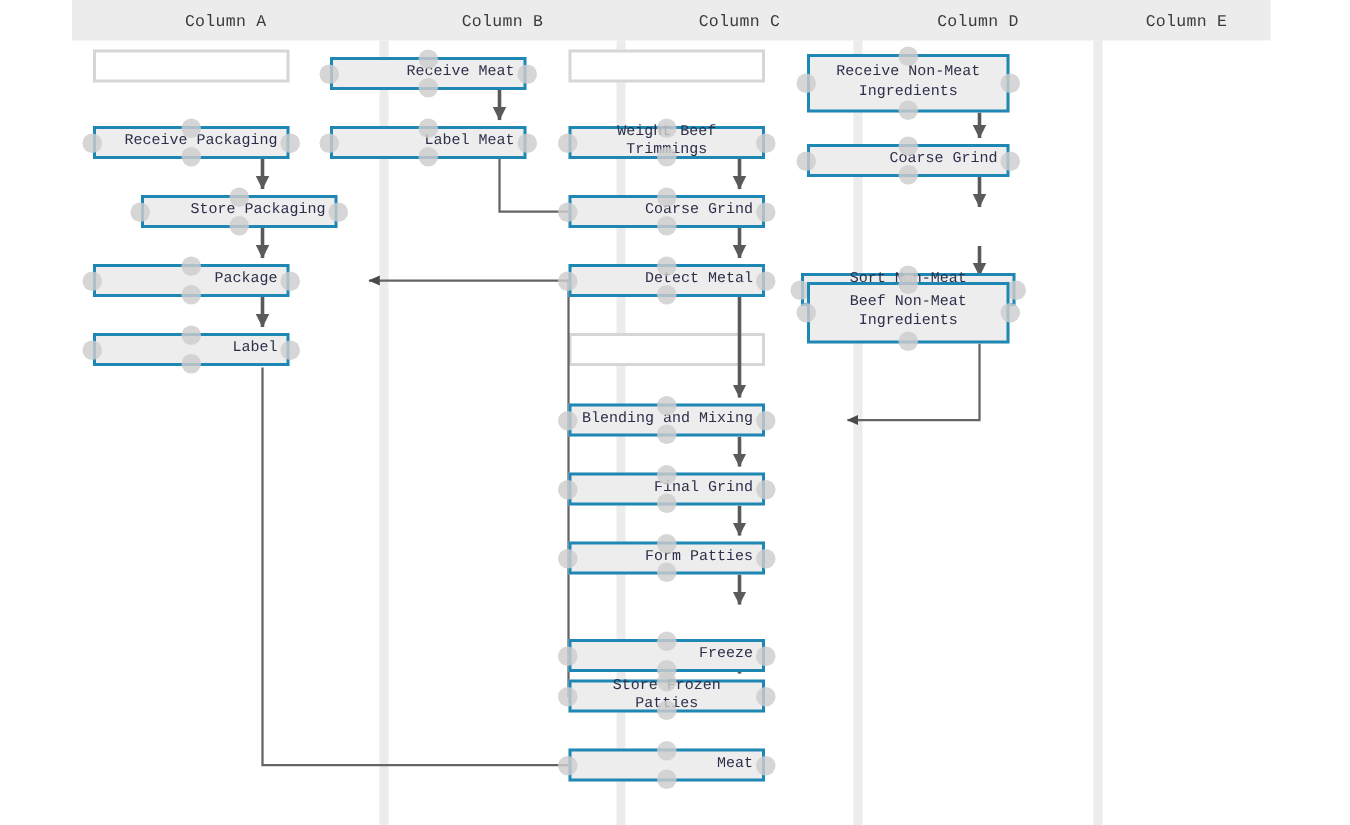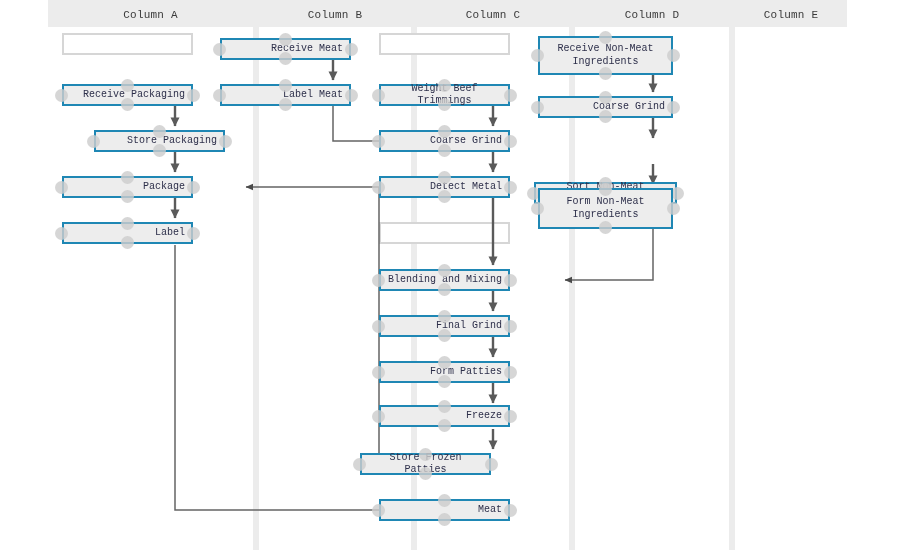--- a/index.html
+++ b/index.html
@@ -210,29 +210,29 @@
     </div>
 
     <div class="node" style="left:331px;top:361px;width:131px;height:22px;">
       <span class="lbl">Form Patties</span>
       <i class="hnd l"></i>
       <i class="hnd r"></i>
       <i class="hnd t"></i>
       <i class="hnd b"></i>
     </div>
 
-    <div class="node" style="left:331px;top:405px;width:131px;height:22px;">
+    <div class="node" style="left:331px;top:426px;width:131px;height:22px;">
       <span class="lbl">Freeze</span>
       <i class="hnd l"></i>
       <i class="hnd r"></i>
       <i class="hnd t"></i>
       <i class="hnd b"></i>
     </div>
 
-    <div class="node" style="left:312px;top:453px;width:131px;height:22px;">
+    <div class="node" style="left:331px;top:453px;width:131px;height:22px;">
       <span class="lbl">Store Frozen Patties</span>
       <i class="hnd l"></i>
       <i class="hnd r"></i>
       <i class="hnd t"></i>
       <i class="hnd b"></i>
     </div>
 
     <div class="node" style="left:331px;top:499px;width:131px;height:22px;">
       <span class="lbl">Meat</span>
       <i class="hnd l"></i>
@@ -259,21 +259,21 @@
 
     <div class="node" style="left:486px;top:142px;width:143px;height:22px;margin-top:40px;">
       <span class="lbl">Sort Non-Meat Ingredients</span>
       <i class="hnd l"></i>
       <i class="hnd r"></i>
       <i class="hnd t"></i>
       <i class="hnd b"></i>
     </div>
 
     <div class="node" style="left:490px;top:188px;width:135px;height:41px;">
-      <span class="lbl">Form Non-Meat Ingredients</span>
+      <span class="lbl">Beef Non-Meat Ingredients</span>
       <i class="hnd l"></i>
       <i class="hnd r"></i>
       <i class="hnd t"></i>
       <i class="hnd b"></i>
     </div>
 
   </div>
 </div>
 
 </body></html>

